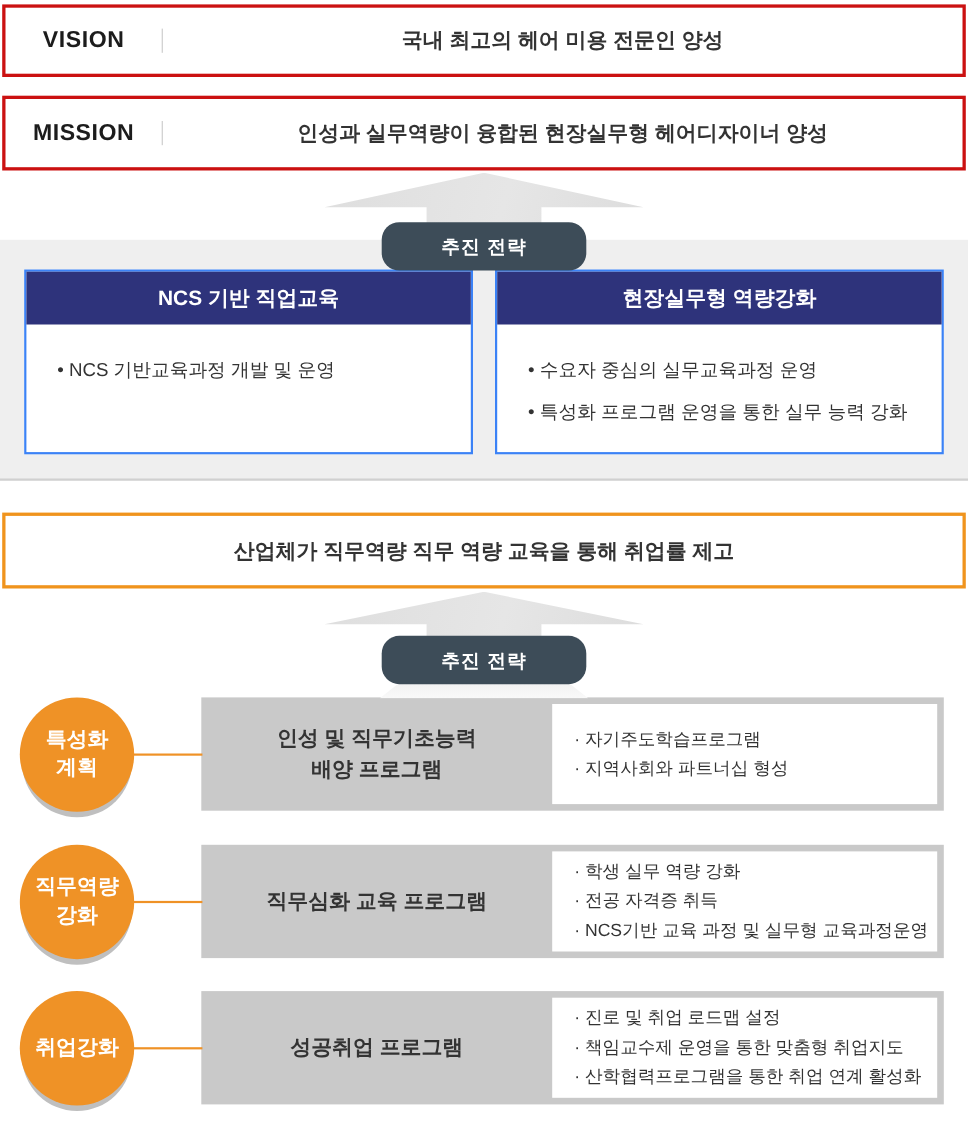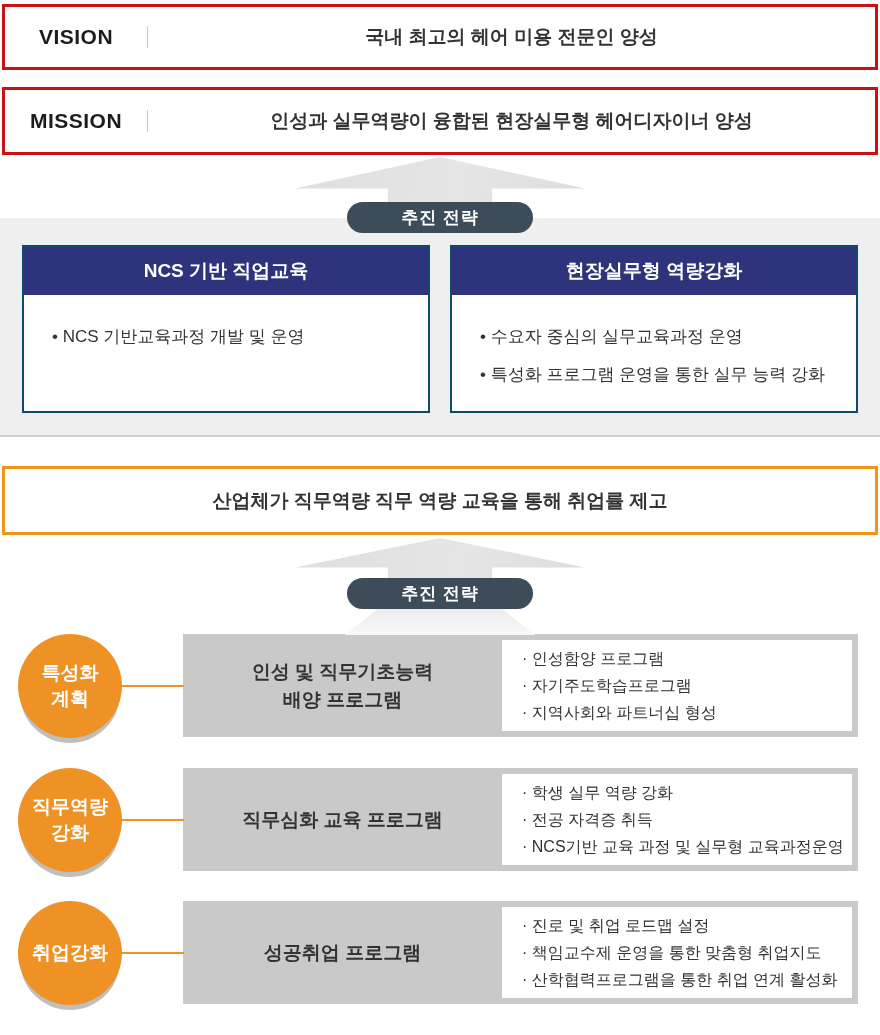--- a/index.html
+++ b/index.html
@@ -57,21 +57,21 @@
     z-index: 1;
   }
   .up-arrow.a1 { top: 157px; height: 75px; }
   .up-arrow.a2 { top: 538px; height: 70px; }
 
   
   .pill {
     position: absolute;
     left: 347px;
     width: 186px;
-    height: 31px;
+    height: 44px;
     background: #3d4c58;
     border-radius: 16px;
     color: #fff;
     font-size: 17px;
     font-weight: bold;
     letter-spacing: 1px;
     display: flex;
     align-items: center;
     justify-content: center;
     z-index: 3;
@@ -104,21 +104,21 @@
     background: #efefef;
     border-bottom: 2px solid #d0d0d0;
     z-index: 0;
   }
   .card {
     position: absolute;
     top: 27px;
     width: 408px;
     height: 168px;
     background: #fff;
-    border: 2px solid #0c4a6e;
+    border: 2px solid #3b82f6;
   }
   .card.left  { left: 22px; }
   .card.right { left: 450px; }
   .card-header {
     height: 48px;
     background: #2e337b;
     color: #fff;
     font-size: 19px;
     font-weight: bold;
     display: flex;
@@ -264,21 +264,20 @@
   <div class="up-arrow a2"></div>
   <div class="wedge w2"></div>
   <div class="pill p2">추진 전략</div>
 
   <div class="plan-row r1">
     <div class="plan-band"></div>
     <div class="plan-title">인성 및 직무기초능력
 배양 프로그램</div>
     <div class="plan-box">
       <ul>
-        <li>· 인성함양 프로그램</li>
         <li>· 자기주도학습프로그램</li>
         <li>· 지역사회와 파트너십 형성</li>
       </ul>
     </div>
     <div class="plan-connector"></div>
     <div class="plan-circle">특성화
 계획</div>
   </div>
 
   <div class="plan-row r2">

